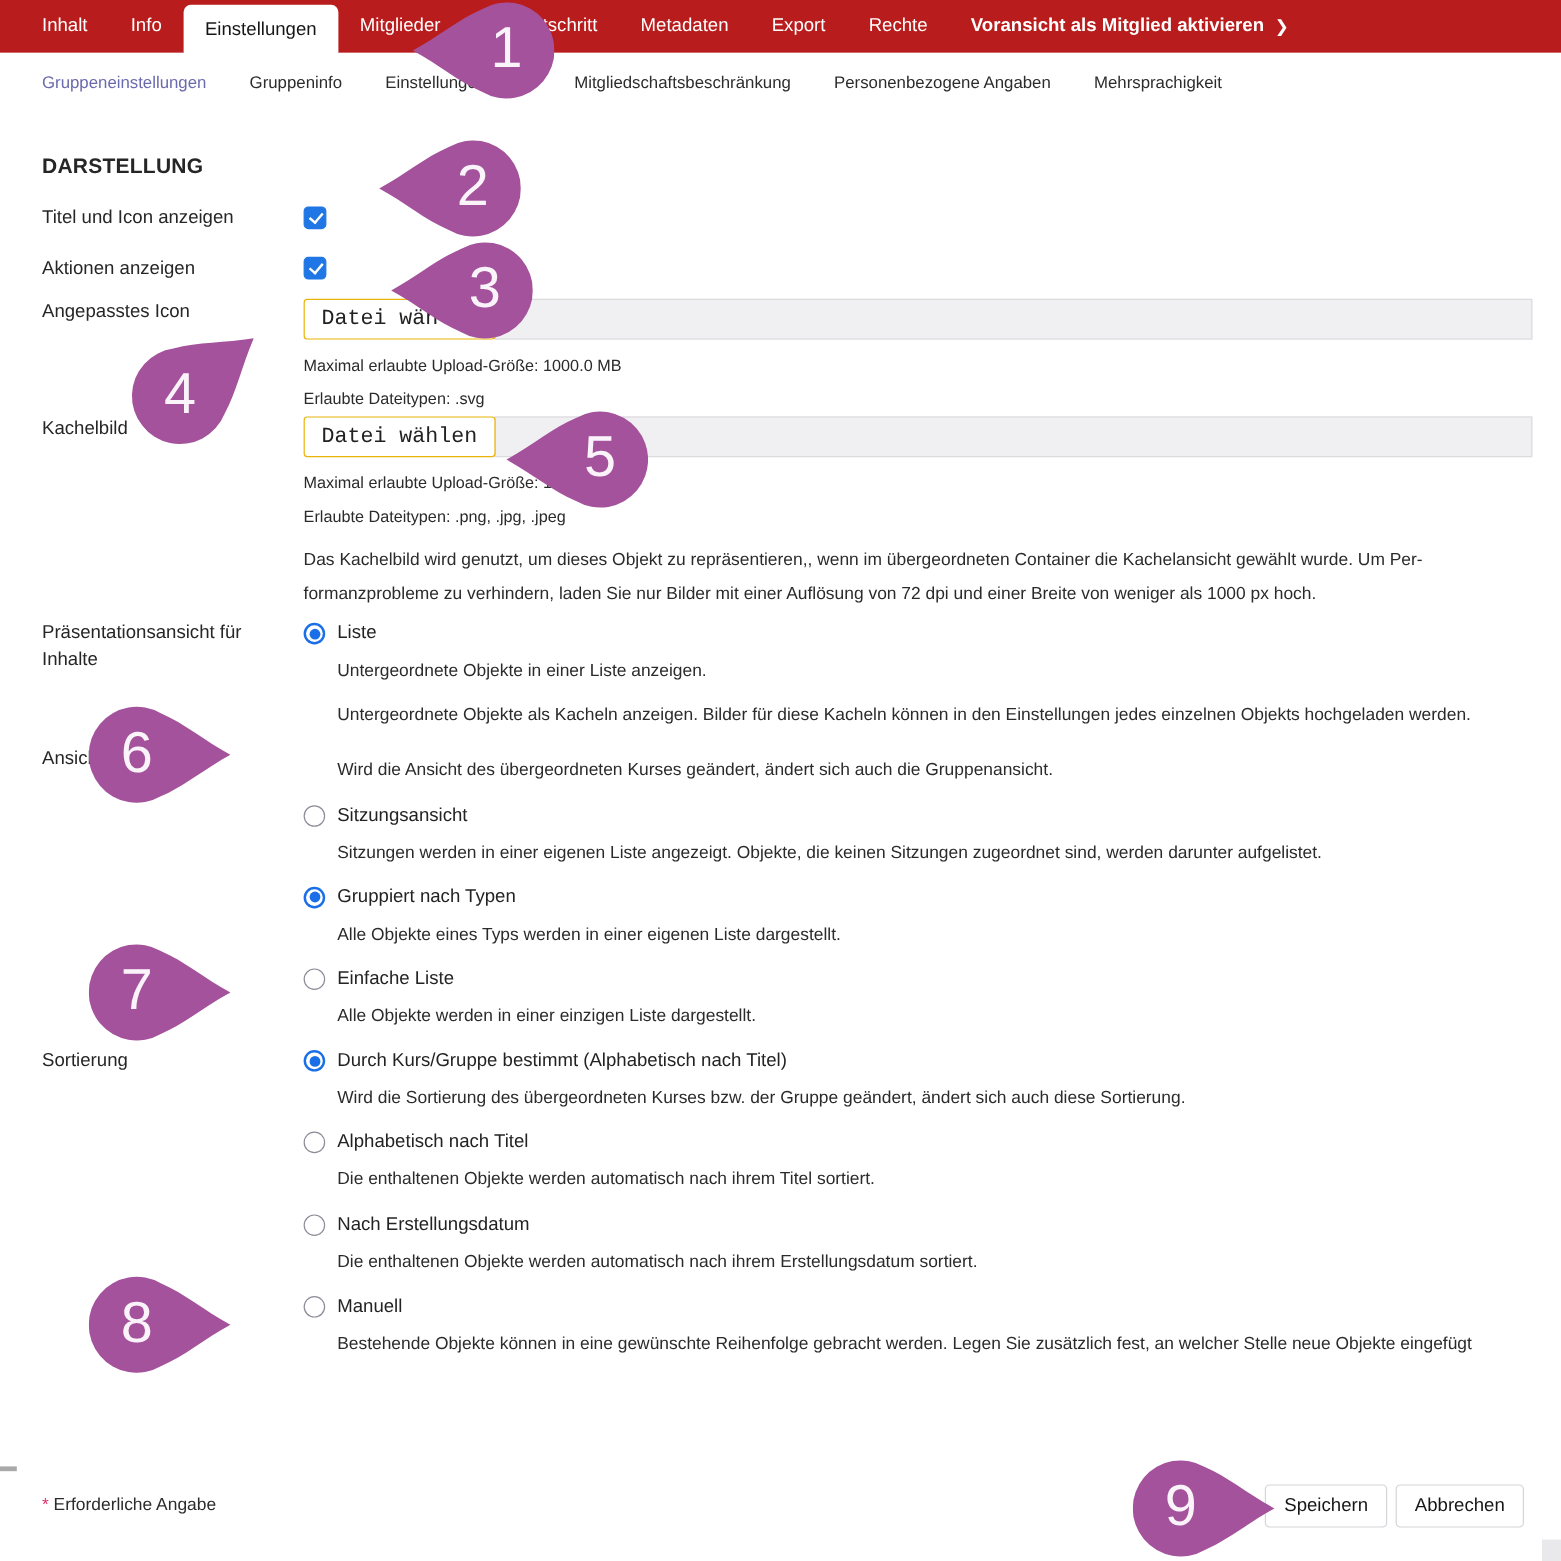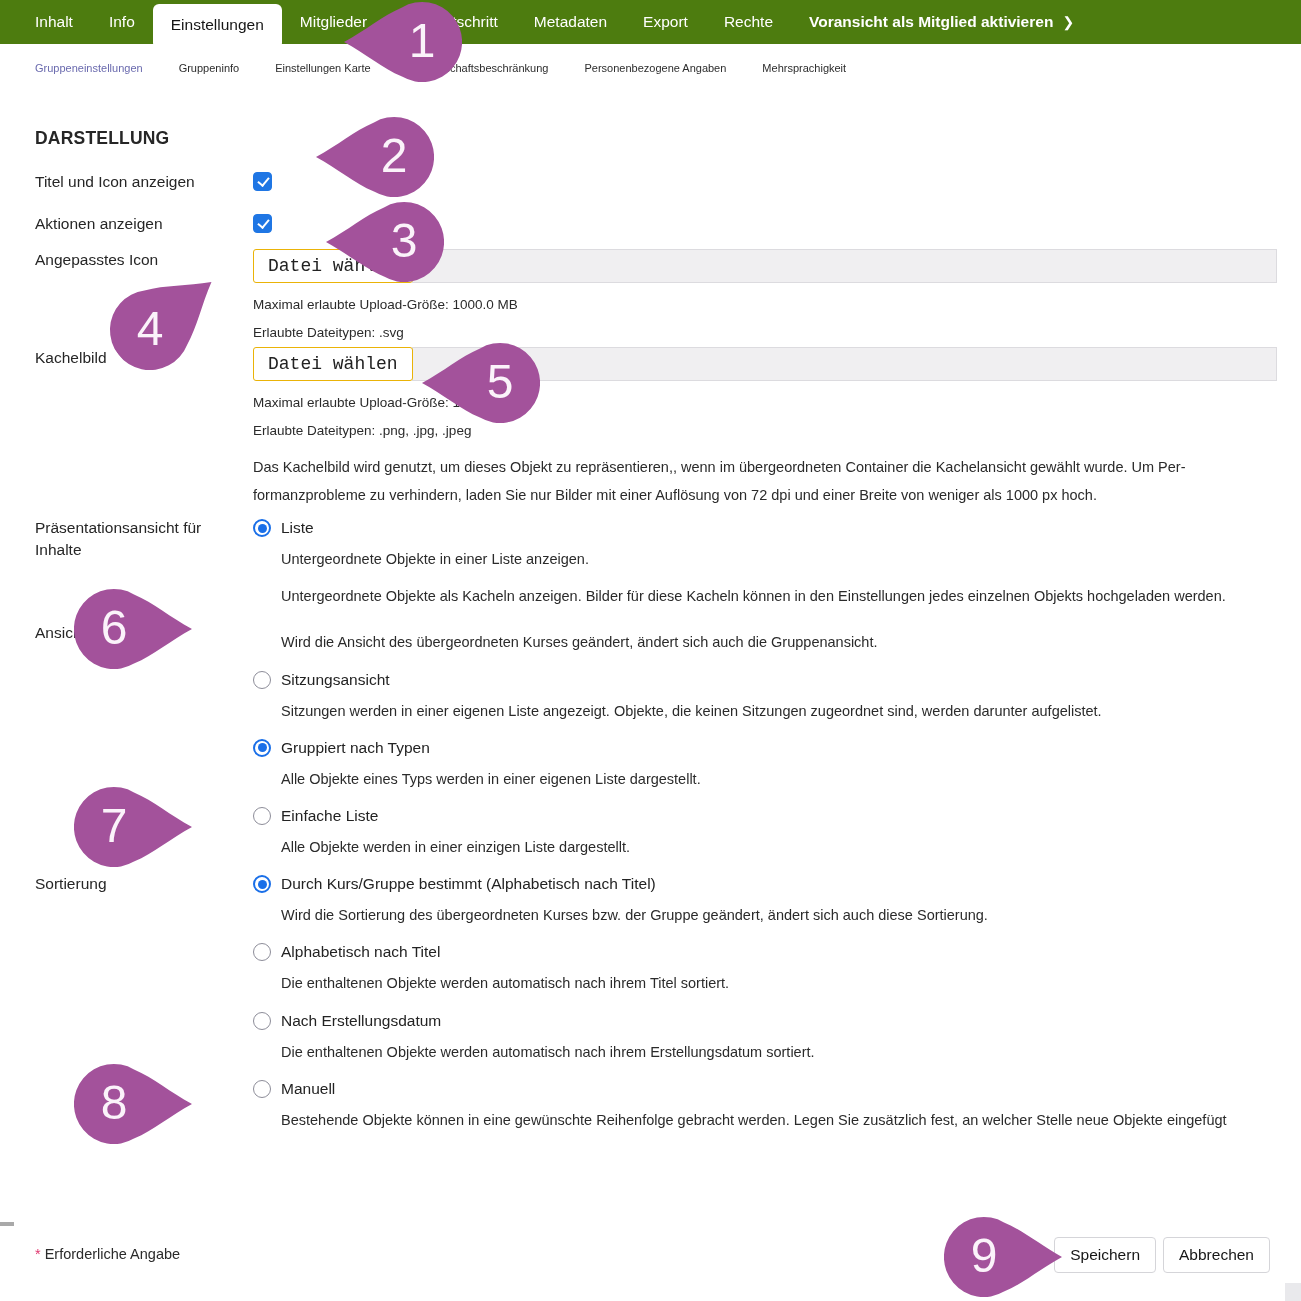--- a/index.html
+++ b/index.html
@@ -4,42 +4,42 @@
 <style>
   html,body{margin:0;padding:0;}
   body{
     width:1301px;height:1301px;position:relative;overflow:hidden;
     background:#ffffff;color:#2a2a2a;
     font-family:"Liberation Sans","DejaVu Sans",sans-serif;
   }
   
   .topnav{
     position:absolute;top:0;left:0;width:100%;height:44px;
-    background:#4d7c0f;display:flex;align-items:center;padding-left:17px;box-sizing:border-box;
+    background:#b91c1c;display:flex;align-items:center;padding-left:17px;box-sizing:border-box;
   }
   .topnav-tab{
     color:#ffffff;font-size:15.5px;padding:0 18px;height:44px;line-height:44px;
     white-space:nowrap;cursor:pointer;
   }
   .topnav-tab.active{
     background:#ffffff;color:#161616;border-radius:6px;
     height:45px;line-height:41px;align-self:flex-start;margin-top:4px;
   }
   .topnav-action{
     color:#ffffff;font-size:15.5px;font-weight:600;padding:0 18px;height:56px;line-height:44px;
     white-space:nowrap;display:flex;align-items:center;gap:9px;cursor:pointer;
   }
   .chev{font-size:14px;font-weight:700;}
   
   .subnav{
     position:absolute;top:44px;left:0;width:100%;height:48px;background:#fff;
     display:flex;align-items:center;padding-left:35px;box-sizing:border-box;
   }
   .subnav-tab{
-    font-size:11px;color:#2c2c2c;margin-right:36px;white-space:nowrap;cursor:pointer;
+    font-size:14px;color:#2c2c2c;margin-right:36px;white-space:nowrap;cursor:pointer;
   }
   .subnav-tab.active{color:#6a6aae;}
   
   .form{position:absolute;left:35px;top:128px;width:1242px;}
   .section-title{font-size:17.5px;font-weight:700;color:#262626;letter-spacing:.2px;margin:0 0 22px 0;}
   .row{display:grid;grid-template-columns:218px 1fr;align-items:start;}
   .row-label{font-size:15.5px;line-height:22px;color:#262626;padding-right:45px;box-sizing:border-box;}
   .mb20{margin-bottom:20px;} .mb14{margin-bottom:14px;}
   
   .checkbox{width:19px;height:19px;border-radius:4px;border:1.5px solid #9a9aa6;background:#fff;position:relative;margin-top:1px;cursor:pointer;box-sizing:border-box;}

